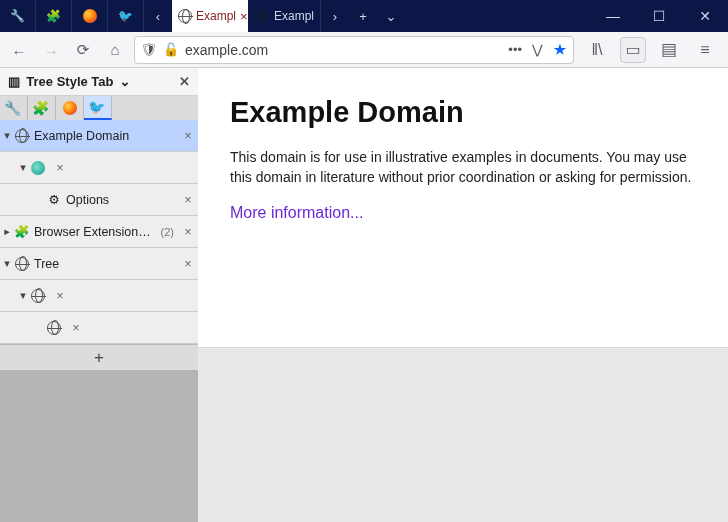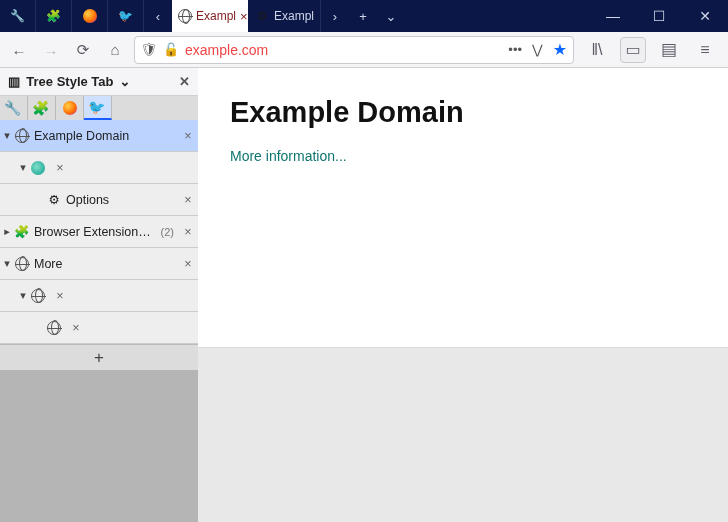--- a/index.html
+++ b/index.html
@@ -13,21 +13,21 @@
 .ttab .close{margin-left:auto;font-size:13px;cursor:pointer}
 .tstrip-nav{width:28px;display:flex;align-items:center;justify-content:center;color:#cfd5e6;font-size:13px}
 .tflex{flex:1}
 .winbtn{width:46px;display:flex;align-items:center;justify-content:center;color:#cfd5e6;font-size:14px}
 
 .navbar{height:36px;background:#f5f5f7;border-bottom:1px solid #d0d0d0;display:flex;align-items:center;padding:0 6px;gap:6px}
 .navbtn{width:26px;height:26px;display:flex;align-items:center;justify-content:center;color:#5b5b66;border-radius:4px;font-size:15px}
 .navbtn.disabled{color:#bbb}
 .url{flex:1;height:28px;background:#fff;border:1px solid #c9c9cf;border-radius:4px;display:flex;align-items:center;padding:0 6px;gap:6px;font-size:13px}
 .url .shield{width:16px;height:16px;display:flex;align-items:center;justify-content:center;color:#555}
-.url input{flex:1;border:0;outline:0;font-size:14px;color:#ef4444}
+.url input{flex:1;border:0;outline:0;font-size:14px;color:#404040}
 .url .rightctl{display:flex;align-items:center;gap:10px;color:#555}
 .star{color:#0a66ff;font-size:16px}
 .toolbar-right{display:flex;align-items:center;gap:10px;padding:0 4px}
 .iconbtn{width:26px;height:26px;display:flex;align-items:center;justify-content:center;color:#5b5b66;border-radius:4px}
 .iconbtn.boxed{border:1px solid #c9c9cf;background:#efeff1}
 
 .mainrow{display:flex;height:calc(522px - 68px)}
 .sidebar{width:198px;background:#b5b5b5;display:flex;flex-direction:column}
 .sbhead{height:28px;background:#f5f5f7;border-bottom:1px solid #d0d0d0;display:flex;align-items:center;padding:0 8px;gap:6px;font-size:13px;font-weight:600;color:#222}
 .sbhead .x{margin-left:auto;color:#555;cursor:pointer}
@@ -41,21 +41,21 @@
 .row .fav{width:16px;height:16px;margin-right:4px;display:inline-flex;align-items:center;justify-content:center}
 .row .label{flex:1;white-space:nowrap;overflow:hidden;text-overflow:ellipsis}
 .row .meta{font-size:11px;color:#777;margin:0 4px}
 .row .close{width:20px;text-align:center;color:#666;cursor:pointer}
 .row.active{background:#bcd3ff}
 .sb-newtab{height:26px;background:#dcdcdc;display:flex;align-items:center;justify-content:center;color:#444;font-size:17px;border-top:1px solid #bbb}
 .content{flex:1;display:flex;flex-direction:column}
 .page{background:#fff;margin:0 0 0 0;padding:28px 32px 30px 32px;height:280px;border-bottom:1px solid #d7d7d7}
 .page h1{font-size:29px;font-weight:700;color:#111;margin-bottom:18px}
 .page p{font-size:14px;color:#222;line-height:1.45;margin-bottom:16px}
-.page a{color:#0f766e;text-decoration:none;font-size:14px}
+.page a{color:#6d28d9;text-decoration:none;font-size:16px}
 .restgray{flex:1;background:#e8e8e8}
 
 .circ{width:14px;height:14px;border-radius:50%}
 .globe{width:14px;height:14px;border:1.5px solid #555;border-radius:50%;position:relative}
 .globe:before{content:"";position:absolute;left:50%;top:-1.5px;bottom:-1.5px;width:6px;margin-left:-3px;border:1.5px solid #555;border-radius:50%}
 .globe:after{content:"";position:absolute;left:-1.5px;right:-1.5px;top:50%;height:0;border-top:1.5px solid #555}
 .gear{color:#1b1b1b}
 </style>
 </head>
 <body>
@@ -199,21 +199,21 @@
           <span class="label">Browser Extensions - M</span>
           <span class="meta">(2)</span>
           <span class="close">×</span>
         </div>
         <div class="row">
           <span class="indent" style="width:0px"></span>
           <span class="twisty">▾</span>
           <span class="fav">
             <span class="globe"></span>
           </span>
-          <span class="label">More</span>
+          <span class="label">Tree</span>
           <span class="close">×</span>
         </div>
         <div class="row">
           <span class="indent" style="width:16px"></span>
           <span class="twisty">▾</span>
           <span class="fav">
             <span class="globe"></span>
           </span>
           <span class="close">×</span>
         </div>
@@ -228,17 +228,18 @@
       </div>
     <div class="sb-newtab">
         <span>+</span>
       </div>
     <div style="flex:1"></div>
   </div>
 
   <div class="content">
     <div class="page">
       <h1>Example Domain</h1>
+      <p>This domain is for use in illustrative examples in documents. You may use this domain in literature without prior coordination or asking for permission.</p>
       <a href="#">More information...</a>
     </div>
     <div class="restgray"></div>
   </div>
 </div>
 
 </body></html>

